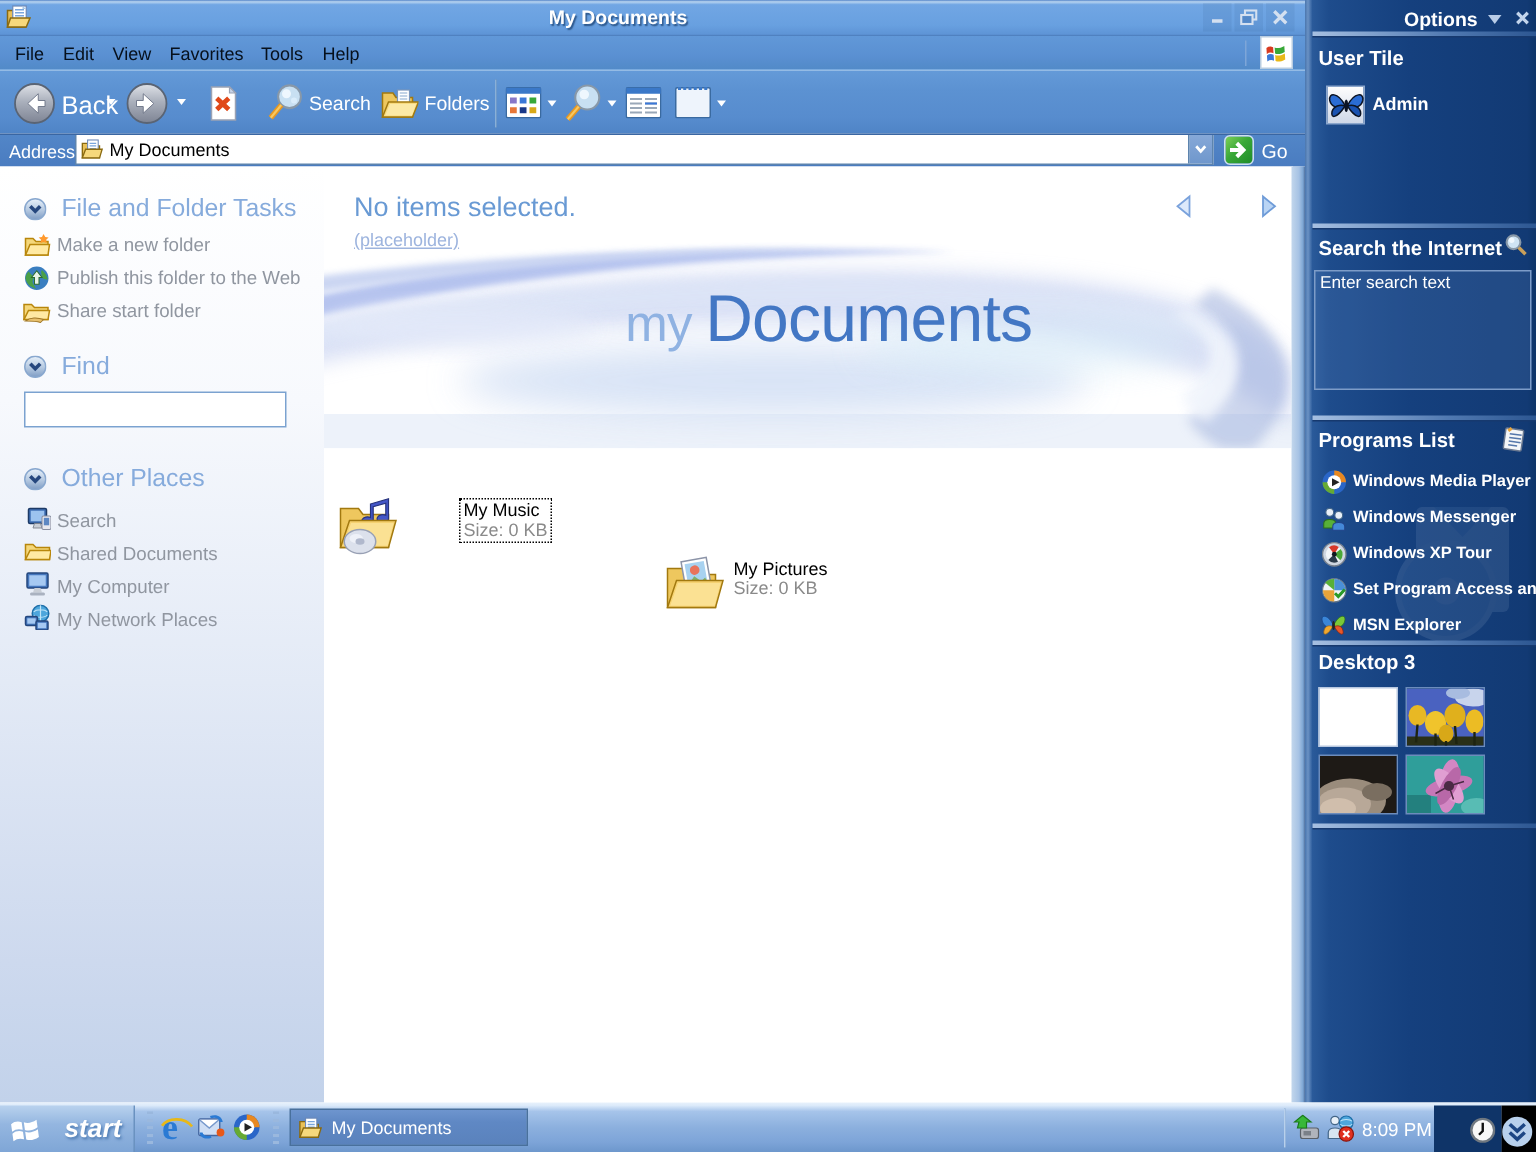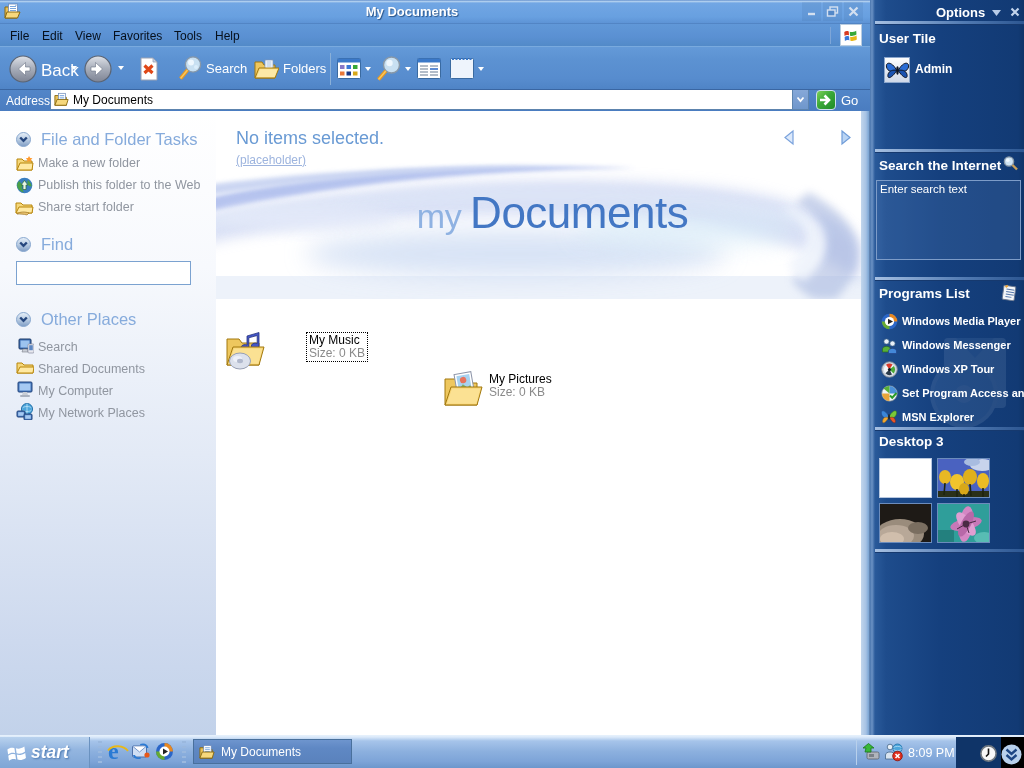--- a/index.html
+++ b/index.html
@@ -73,21 +73,21 @@
   background:linear-gradient(90deg,#a6c0e2,#517ab2 60%,#2d5792); border-bottom:1px solid #16396e; }
 .sbh { position:absolute; color:#fff; font-weight:bold; font-size:13.5px; white-space:nowrap; }
 .sbitem { position:absolute; color:#fff; font-weight:bold; font-size:11px; white-space:nowrap; }
 .thumb { position:absolute; width:53px; height:40px; border:1px solid #6c8cbc; }
 
 
 #taskbar { position:absolute; left:0; top:735px; width:1024px; height:33px;
   background:linear-gradient(#e8f2fc 0%, #dceafa 6%, #a6c4ea 18%, #8cb0de 50%, #7da4d8 80%, #6d97cc 100%); }
 #startbtn { position:absolute; left:0; top:2px; width:90px; height:31px; display:flex; align-items:center;
   background:linear-gradient(#b9d2ee 0%, #94b6e0 40%, #7fa6d6 100%); border-right:1px solid #6a92c0; }
-#startbtn .s { color:#fff; font-size:17.5px; font-style:italic; font-weight:bold; margin-left:4px; text-shadow:1px 1px 2px #4a78b0; }
+#startbtn .s { color:#fff; font-size:17.5px; font-style:italic; font-weight:bold; margin-left:16px; text-shadow:1px 1px 2px #4a78b0; }
 .qldots { position:absolute; top:6px; width:4px; height:24px;
   background:repeating-linear-gradient(#9ab8de 0 2px, transparent 2px 5px); }
 #taskbtn { position:absolute; left:193px; top:4px; width:159px; height:25px;
   background:linear-gradient(#6e95ce 0%,#5f88c4 35%,#5a82bc 100%); border:1px solid #49709c; display:flex; align-items:center; }
 #taskbtn .t { color:#fff; font-size:12px; margin-left:6px; }
 #traytime { position:absolute; left:908px; top:11px; color:#fff; font-size:12.5px; }
 #traynavy { position:absolute; left:956px; top:2px; width:45px; height:31px; background:#0f3468; }
 #trayblack { position:absolute; left:1001px; top:2px; width:23px; height:31px; background:#000; }
 </style>
 </head>

